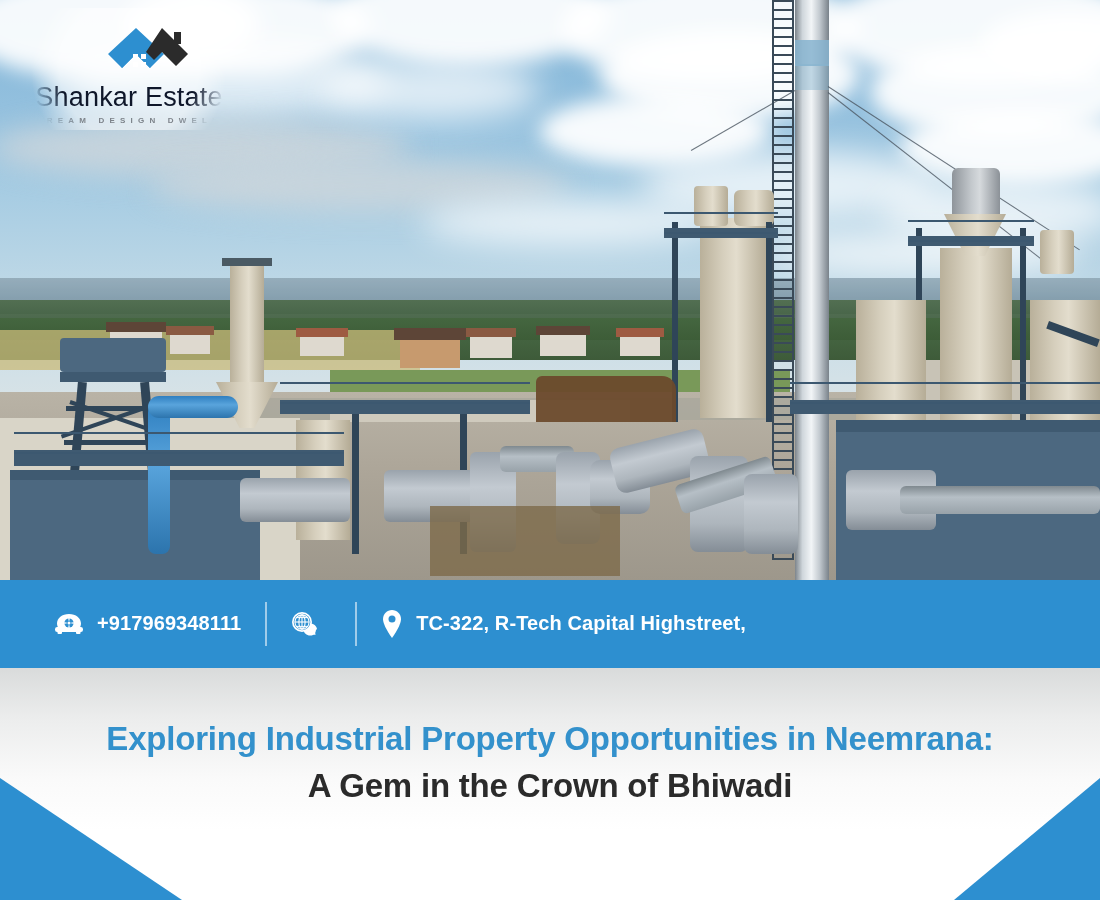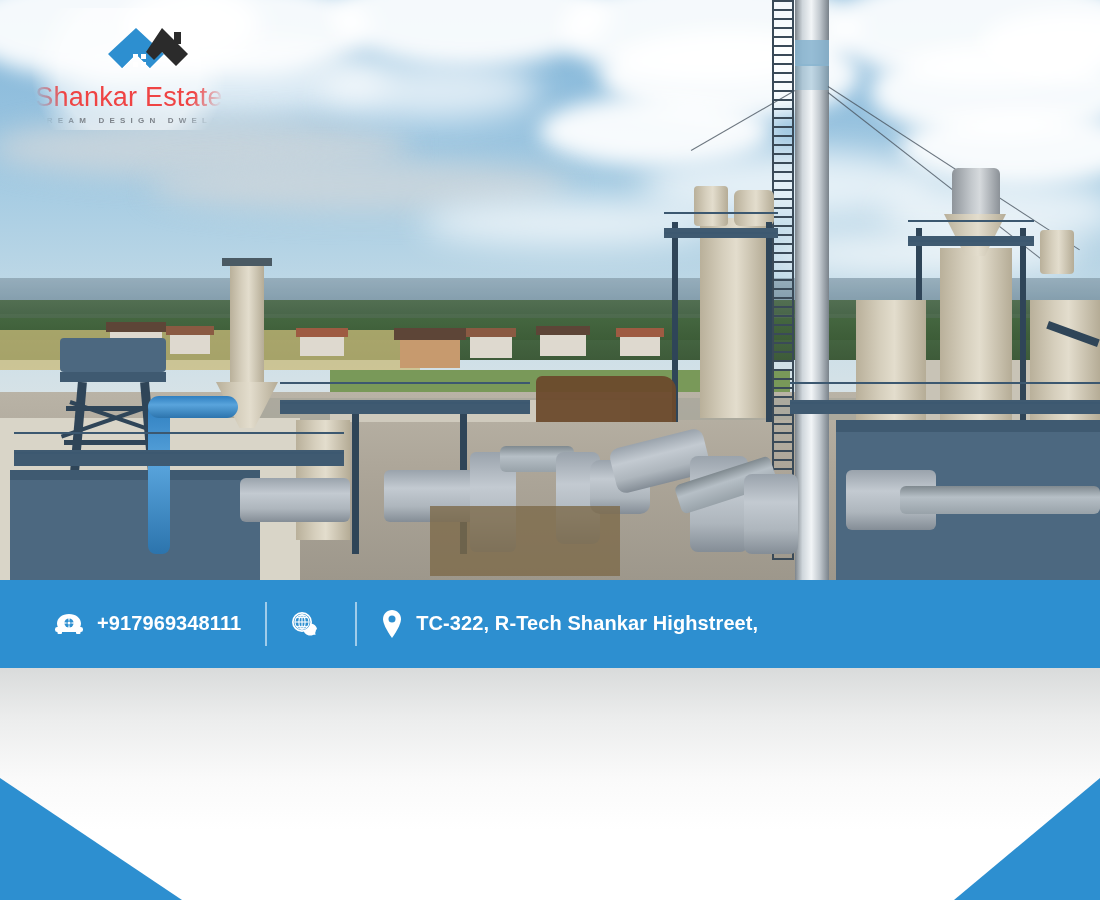--- a/index.html
+++ b/index.html
@@ -69,21 +69,21 @@
   .chimband{position:absolute;left:795px;width:34px;height:26px;background:#86b3cf;opacity:.85;}
   .guywire{position:absolute;background:#4a5560;height:1px;transform-origin:left center;opacity:.8;}
 
   
   .logo{position:absolute;left:18px;top:8px;width:222px;height:122px;
     background:rgba(255,255,255,.55);
     -webkit-mask-image:radial-gradient(circle at 50% 50%,#000 55%,transparent 78%);
     mask-image:radial-gradient(circle at 50% 50%,#000 55%,transparent 78%);}
   .logomark{position:absolute;left:88px;top:18px;width:84px;height:58px;}
   .logoname{position:absolute;left:0;top:74px;width:222px;text-align:center;
-    font-size:27px;color:#ef4444;letter-spacing:.2px;font-weight:400;}
+    font-size:27px;color:#0f172a;letter-spacing:.2px;font-weight:400;}
   .logotag{position:absolute;left:0;top:108px;width:222px;text-align:center;
     font-size:8px;color:#7d838a;letter-spacing:5.2px;font-weight:600;}
 
   
   .contactbar{position:absolute;left:0;top:580px;width:1100px;height:88px;
     background:#2d8fd0;display:flex;align-items:center;}
   .cgroup{display:flex;align-items:center;color:#fff;}
   .cicon{flex:0 0 auto;display:flex;align-items:center;justify-content:center;margin-right:13px;}
   .ctext{font-size:20px;font-weight:700;letter-spacing:.1px;line-height:1.28;white-space:nowrap;}
   .divider{width:2px;height:44px;background:rgba(255,255,255,.55);flex:0 0 auto;}
@@ -294,23 +294,27 @@
     <div class="divider" style="margin-left:24px;"></div>
 
     <div class="cgroup" style="margin-left:24px;align-items:center;">
       <span class="cicon" style="align-self:center;">
         <svg width="22" height="30" viewBox="0 0 22 30">
           <path d="M11 1C6 1 2 5 2 10c0 6.8 9 19 9 19s9-12.2 9-19c0-5-4-9-9-9z" fill="#fff"></path>
           <circle cx="11" cy="10" r="3.5" fill="#2d8fd0"></circle>
         </svg>
       </span>
       <span class="ctext">
-        <span>TC-322, R-Tech Shankar Highstreet,</span><br>
+        <span>TC-322, R-Tech Capital Highstreet,</span><br>
       </span>
     </div>
   </div>
 
   <div class="bottom">
     <div class="tri-left"></div>
     <div class="tri-right"></div>
+    <div class="headline">
+      <div class="hl1">Exploring Industrial Property Opportunities in Neemrana:</div>
+      <div class="hl2">A Gem in the Crown of Bhiwadi</div>
+    </div>
   </div>
 
 </div>
 
 </body></html>

